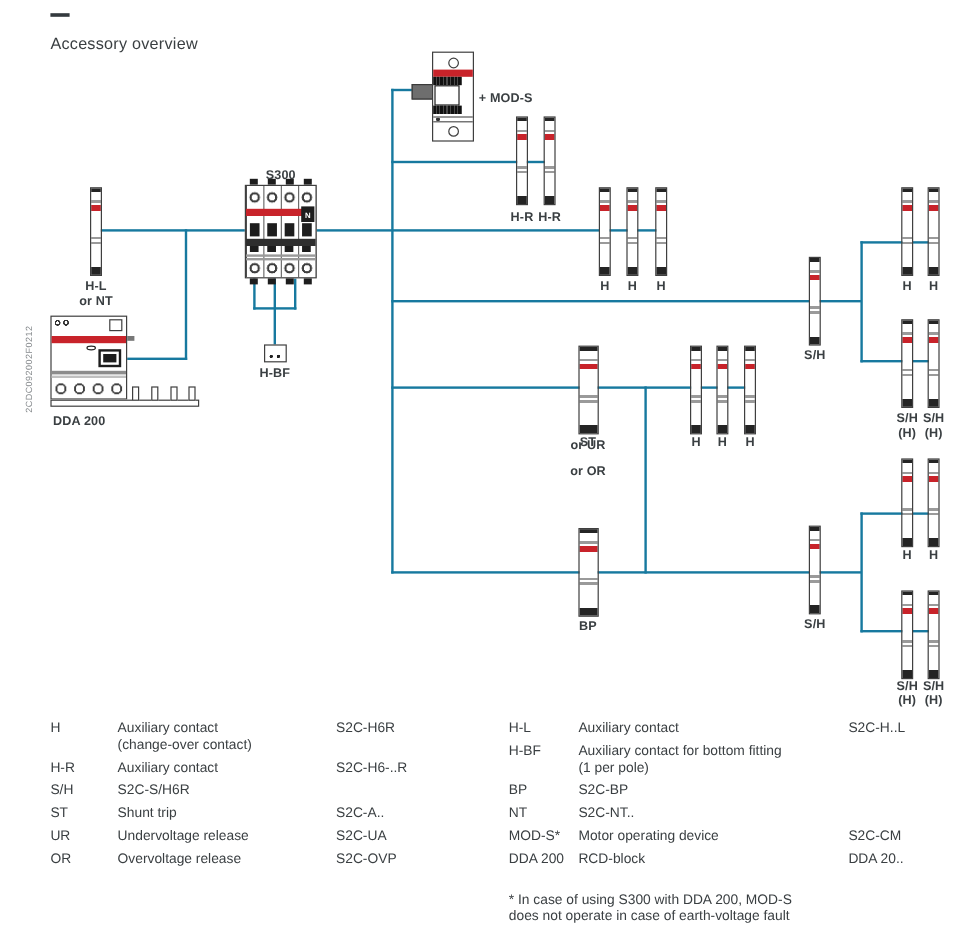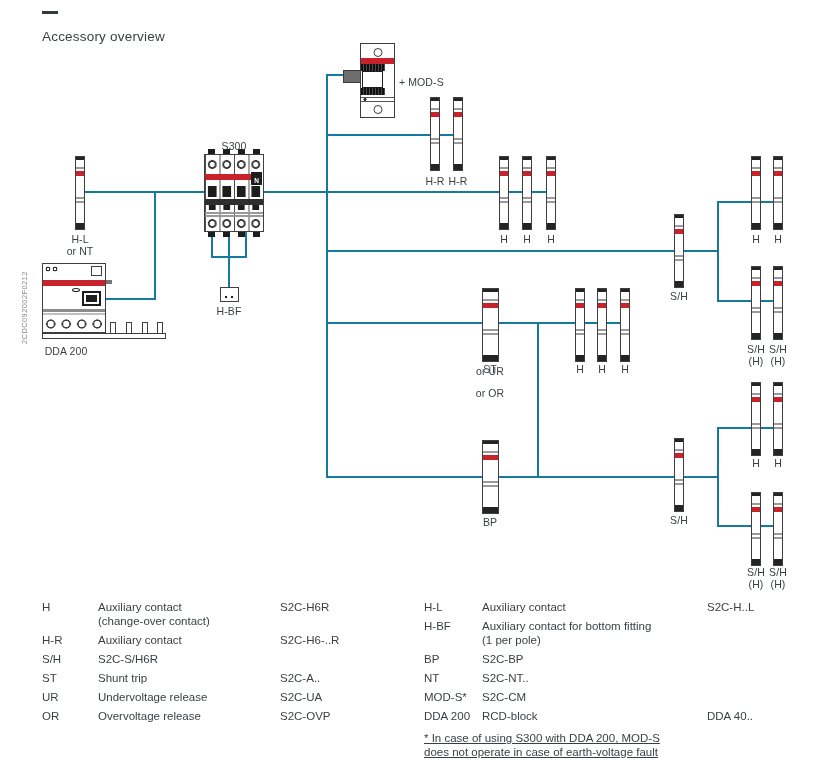--- a/index.html
+++ b/index.html
@@ -23,21 +23,21 @@
   .hline{position:absolute;height:2px;background:var(--blue);z-index:1;}
   .vline{position:absolute;width:2px;background:var(--blue);z-index:1;}
 
   .strip{position:absolute;width:10px;height:74px;box-sizing:border-box;border:1px solid var(--outline);z-index:2;
     background:linear-gradient(to bottom,
       var(--dark) 0 4.5%, #fff 4.5% 14%, var(--gray) 14% 17%, #fff 17% 19.5%,
       var(--red) 19.5% 26%, #fff 26% 56%, var(--gray) 56% 59%, #fff 59% 61.5%,
       var(--gray) 61.5% 64.5%, #fff 64.5% 91%, var(--dark) 91% 100%);}
   .strip.wide{width:17px;}
 
-  .dlbl{position:absolute;z-index:3;font-weight:400;font-size:10.5px;line-height:12px;color:var(--text);
+  .dlbl{position:absolute;z-index:3;font-weight:700;font-size:10.5px;line-height:12px;color:var(--text);
     transform:translateX(-50%);white-space:nowrap;letter-spacing:.1px;}
   .dlbl.left{transform:none;}
 
   
   .s300{position:absolute;left:204px;top:154px;width:60px;height:78px;box-sizing:border-box;
     background:#fff;border:1.5px solid var(--outline);z-index:2;}
   .s300 > div{position:absolute;}
   .s300 .dividers{inset:0;background:linear-gradient(90deg,#4a4a4a 0 1px,transparent 1px 100%) 0 0/25% 100% repeat-x;}
   .s300 .screws{left:0;top:3px;width:100%;height:13px;
     background:radial-gradient(circle at 50% 50%,#fff 0 2.6px,var(--outline) 2.6px 4.2px,transparent 4.6px) 0 0/25% 100% repeat-x;}
@@ -98,21 +98,21 @@
     box-sizing:border-box;z-index:2;
     background-image:radial-gradient(circle 1.3px at 5px 9px,#222 0 1.2px,transparent 1.6px),
                      radial-gradient(circle 1.3px at 11px 9px,#222 0 1.2px,transparent 1.6px);}
 
   
   .legend{position:absolute;font-size:11.5px;line-height:14px;color:var(--text);}
   .lg-row{display:grid;margin-bottom:5px;}
   .legend-left .lg-row{grid-template-columns:56px 182px 1fr;}
   .legend-right .lg-row{grid-template-columns:58px 225px 1fr;}
   .lg-desc,.lg-part{white-space:pre-line;}
-  .footnote{margin-top:8px;white-space:pre-line;text-decoration:underline;}
+  .footnote{margin-top:20px;white-space:pre-line;}
 </style>
 </head>
 <body>
 
 <div id="canvas">
 
   <div class="title-dash"></div>
   <div class="page-title">Accessory overview</div>
   <div class="side-code">2CDC092002F0212</div>
 
@@ -288,24 +288,25 @@
     <div class="lg-row">
       <div class="lg-term">BP</div>
       <div class="lg-part">S2C-BP</div>
     </div>
     <div class="lg-row">
       <div class="lg-term">NT</div>
       <div class="lg-part">S2C-NT..</div>
     </div>
     <div class="lg-row">
       <div class="lg-term">MOD-S*</div>
+      <div class="lg-desc">Motor operating device</div>
       <div class="lg-part">S2C-CM</div>
     </div>
     <div class="lg-row">
       <div class="lg-term">DDA 200</div>
       <div class="lg-desc">RCD-block</div>
-      <div class="lg-part">DDA 40..</div>
+      <div class="lg-part">DDA 20..</div>
     </div>
     <div class="footnote">* In case of using S300 with DDA 200, MOD-S
 does not operate in case of earth-voltage fault</div>
   </div>
 
 </div>
 
 </body></html>

